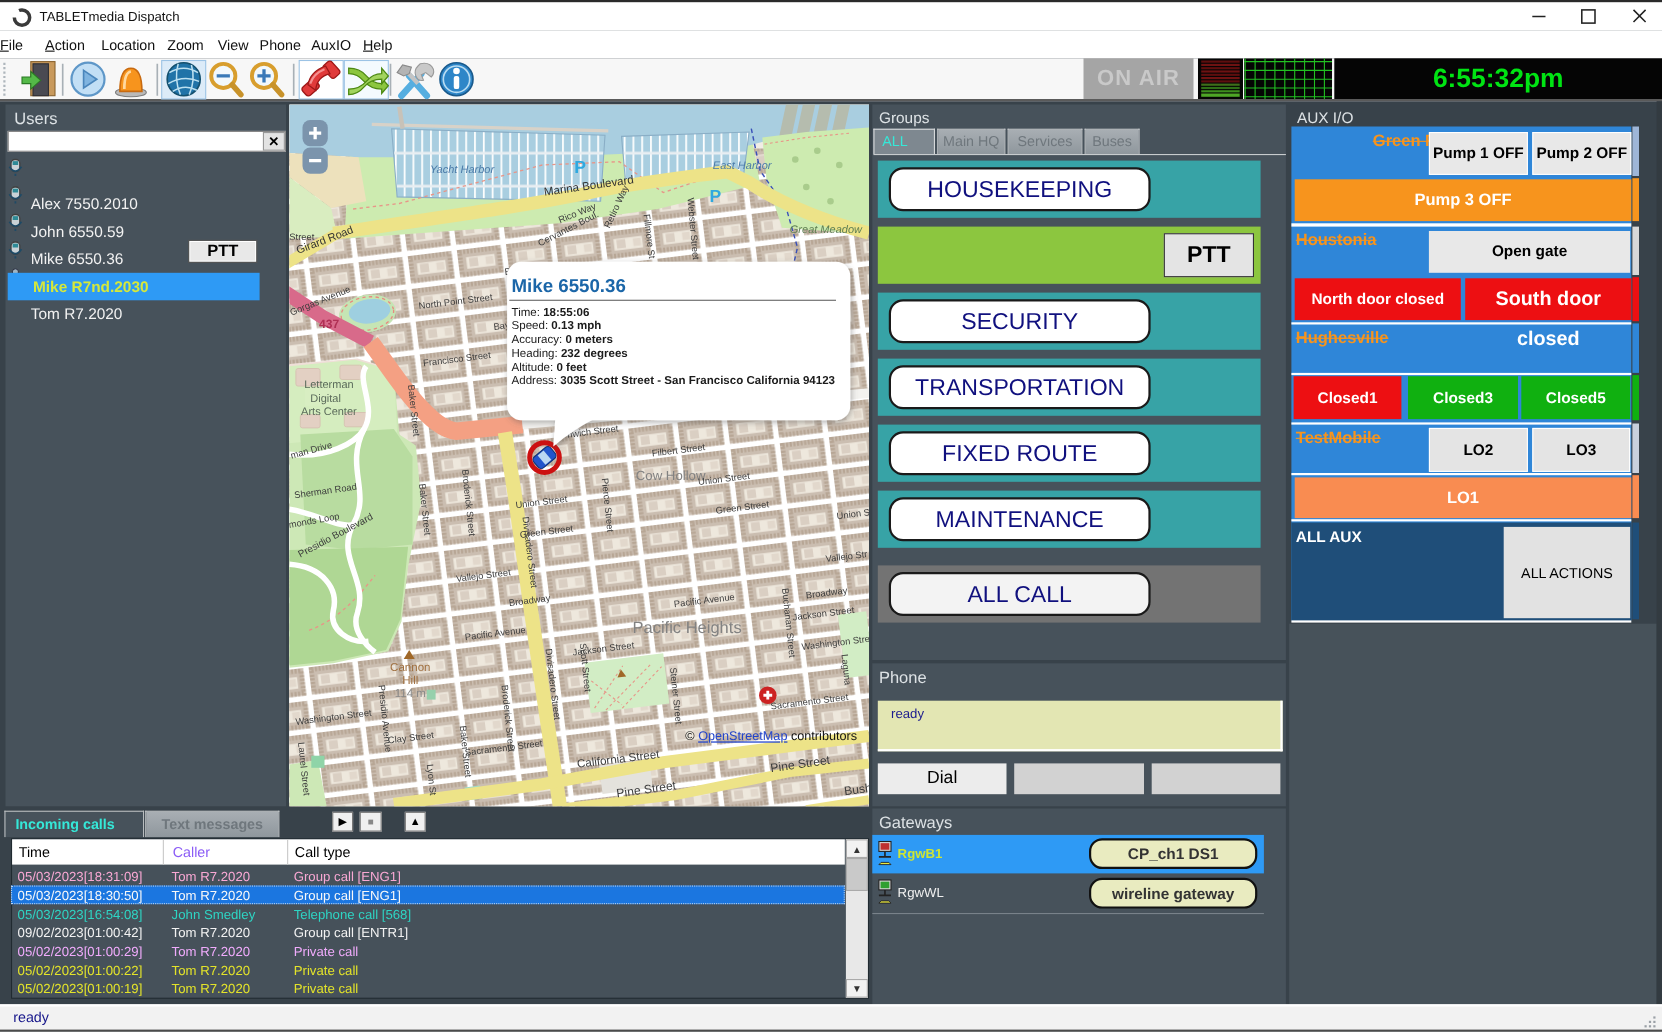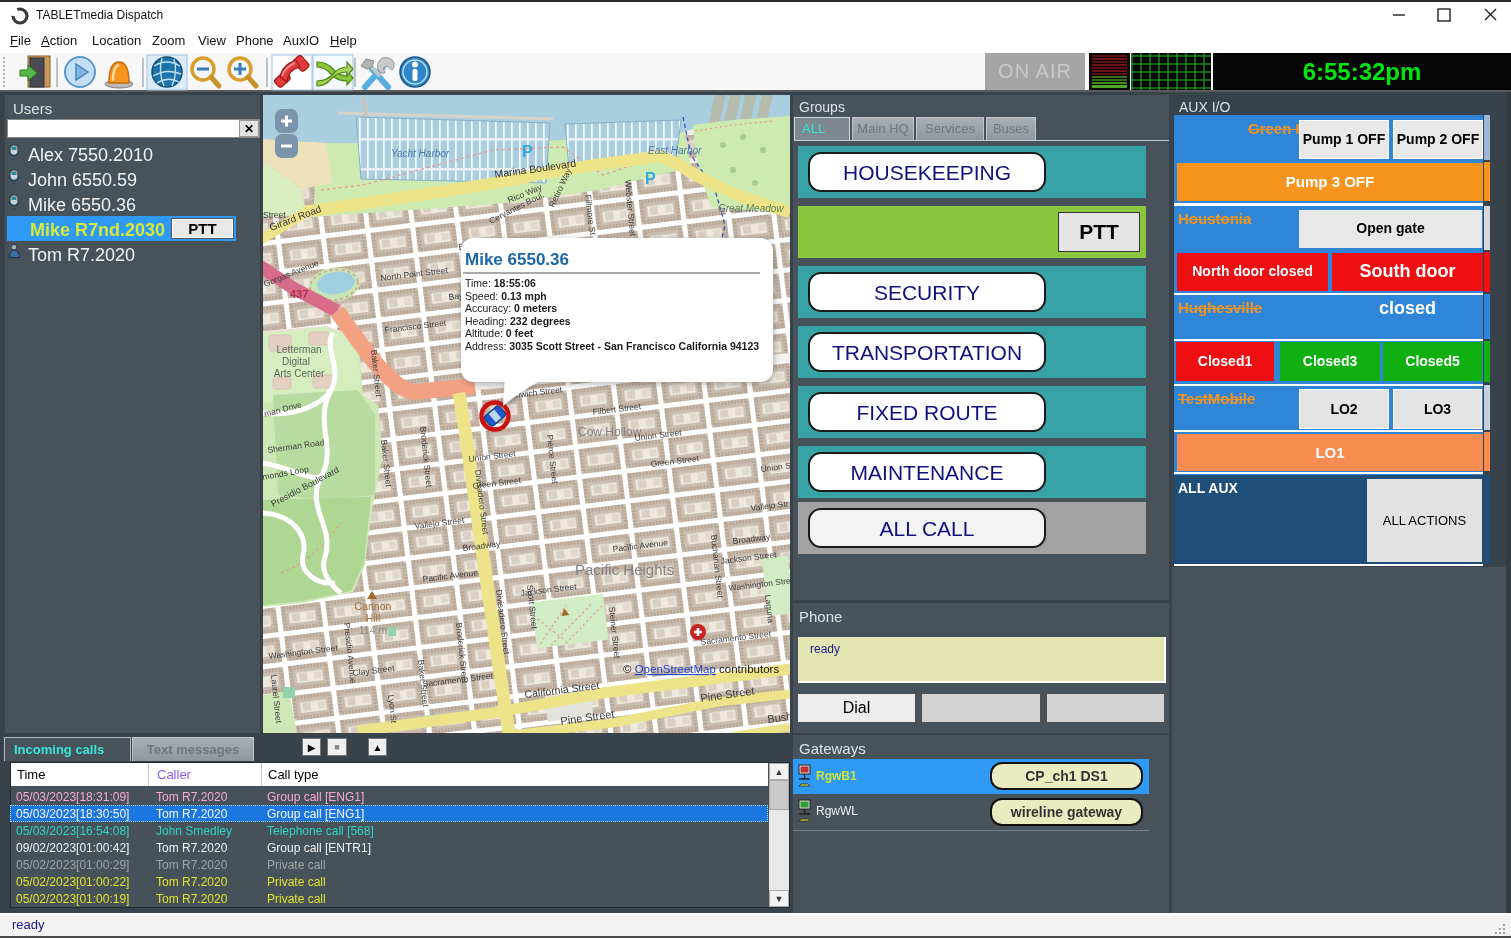--- a/index.html
+++ b/index.html
@@ -5,35 +5,35 @@
   * { margin:0; padding:0; box-sizing:border-box; }
   html,body { width:1511px; height:938px; overflow:hidden; }
   body { font-family:"Liberation Sans", sans-serif; background:#38424A; position:relative; }
   .abs { position:absolute; }
   
   #titlebar { left:0; top:0; width:1511px; height:28px; background:#FFFFFF; border-top:2px solid #2A2A2A; }
   #titletext { left:36px; top:8px; font-size:12px; color:#111; }
   #menubar { left:0; top:28px; width:1511px; height:25px; background:#FFFFFF; }
   .menuitem { position:absolute; top:33px; font-size:13px; color:#111; }
   #toolbar { left:0; top:53px; width:1511px; height:39px; background:#F7F7F7; border-bottom:2px solid #5A5A5A; }
-  #onair { left:985px; top:53px; width:100px; height:37px; background:#A5A5A5; color:#C9C9C9; font-weight:normal; font-size:20px; text-align:center; line-height:37px; letter-spacing:1px; }
+  #onair { left:985px; top:53px; width:100px; height:37px; background:#A5A5A5; color:#C9C9C9; font-weight:bold; font-size:20px; text-align:center; line-height:37px; letter-spacing:1px; }
   #clock { left:1213px; top:53px; width:298px; height:37px; background:#050505; color:#00E413; font-weight:bold; font-size:24px; text-align:center; line-height:37px; }
   
   .ptitle { position:absolute; font-size:15px; color:#DDE2E5; }
   #userspanel { left:5px; top:95px; width:255px; height:638px; background:#47525B; }
   #mappanel { left:263px; top:95px; width:527px; height:638px; background:#F1EDE5; }
   #groupspanel { left:793px; top:95px; width:376px; height:505px; background:#47525B; }
   #phonepanel { left:793px; top:603px; width:376px; height:130px; background:#47525B; }
   #gatewaypanel { left:793px; top:735px; width:376px; height:178px; background:#47525B; }
   #callspanel { left:0px; top:736px; width:790px; height:177px; }
   #statusbar { left:0px; top:913px; width:1511px; height:25px; background:#F2F2F2; border-top:2px solid #FFFFFF; border-bottom:2px solid #4A4A4A; }
   
   #usersearch { left:7px; top:119px; width:253px; height:19px; background:#FFF; border:1px solid #888; }
   #searchx { left:239px; top:120px; width:20px; height:17px; background:#E3E3E3; border:1px solid #999; color:#000; font-size:12px; font-weight:bold; text-align:center; line-height:16px; }
-  .urow { position:absolute; left:5px; width:255px; height:25px; color:#F2F2F2; font-size:18px; }
+  .urow { position:absolute; left:5px; width:255px; height:25px; color:#F2F2F2; font-size:14px;margin-top:32px; }
   .urow .nm { position:absolute; left:23px; top:4px; }
   .usel { background:#2E9AF5; width:229px !important; left:7px !important; }
   .usel .nm { color:#D6E83A; font-weight:bold; }
   #pttu { left:172px; top:219px; width:61px; height:19px; background:#E8E8E8; border:1px solid #FFF; outline:1px solid #555; color:#000; font-weight:bold; font-size:15px; text-align:center; line-height:18px; }
   
   .gtab { position:absolute; top:117px; height:23px; font-size:13px; text-align:center; background:linear-gradient(#A8AEB3,#8F979D); color:#6F777D; border:1px solid #C2C6C9; border-bottom:none; line-height:22px; }
   .grow { position:absolute; left:798px; width:348px; height:52px; }
   .gbtn { position:absolute; left:10px; top:6px; width:238px; height:40px; background:#FFF; border:2px solid #1A1A1A; border-radius:13px; color:#10107E; font-size:21px; text-align:center; line-height:37px; }
   
   .auxlabel { position:absolute; font-weight:bold; font-size:15px; color:#F7941D; text-decoration:line-through; }
@@ -52,21 +52,21 @@
     <circle cx="9" cy="9" r="7" fill="none" stroke="#3A3A3A" stroke-width="3.2" stroke-dasharray="28 8" stroke-dashoffset="6"></circle>
   </svg>
 <div class="abs" id="titletext">TABLETmedia Dispatch</div>
 <svg class="abs" style="left:1385px;top:6px" width="120" height="18" viewBox="0 0 120 18">
   <line x1="8" y1="9" x2="20" y2="9" stroke="#222" stroke-width="1.4"></line>
   <rect x="53" y="3" width="12" height="12" fill="none" stroke="#222" stroke-width="1.4"></rect>
   <path d="M100 3 L111 14 M111 3 L100 14" stroke="#222" stroke-width="1.4"></path>
 </svg>
 
 <div class="abs" id="menubar"></div>
-<div class="menuitem" style="left:10px"><u>F</u>ile</div>
+<div class="menuitem" style="left:0"><u>F</u>ile</div>
 <div class="menuitem" style="left:41px"><u>A</u>ction</div>
 <div class="menuitem" style="left:92px">Location</div>
 <div class="menuitem" style="left:152px">Zoom</div>
 <div class="menuitem" style="left:198px">View</div>
 <div class="menuitem" style="left:236px">Phone</div>
 <div class="menuitem" style="left:283px">AuxIO</div>
 <div class="menuitem" style="left:330px"><u>H</u>elp</div>
 
 <div class="abs" id="toolbar"></div>
 <div class="abs" id="toolicons">
@@ -476,21 +476,21 @@
     </div>
   <div class="grow" style="top:326px;background:#37A3A6">
       <div class="gbtn">TRANSPORTATION</div>
     </div>
   <div class="grow" style="top:386px;background:#37A3A6">
       <div class="gbtn">FIXED ROUTE</div>
     </div>
   <div class="grow" style="top:446px;background:#37A3A6">
       <div class="gbtn">MAINTENANCE</div>
     </div>
-  <div class="grow" style="top:502px;background:#a3a3a3">
+  <div class="grow" style="top:514px;background:#737373">
       <div class="gbtn" style="background:#F3F3F3">ALL CALL</div>
     </div>
 </div>
 
 <div class="ptitle" style="left:1179px;top:99px;font-size:14px">AUX I/O</div>
 <div id="auxcontent">
   <div class="abs" style="left:1174px;top:115px;width:309px;height:449px;background:#2F86D8"></div>
   <div class="auxlabel" style="left:1248px;top:120px">Green Ridge</div>
   <div class="auxbtn" style="left:1299px;top:120px;width:90px;height:39px;background:#E8E8E8;border:1px solid #FFF;font-size:14px;line-height:37px;color:#000">Pump 1 OFF</div>
   <div class="auxbtn" style="left:1393px;top:120px;width:90px;height:39px;background:#E8E8E8;border:1px solid #FFF;font-size:14px;line-height:37px;color:#000">Pump 2 OFF</div>
@@ -590,21 +590,21 @@
   <div class="crow" style="top:822px;color:#2ED5C4">
       <span class="c1">05/03/2023[16:54:08]</span>
       <span class="c2">John Smedley</span>
       <span class="c3">Telephone call [568]</span>
     </div>
   <div class="crow" style="top:839px;color:#F2F2F2">
       <span class="c1">09/02/2023[01:00:42]</span>
       <span class="c2">Tom R7.2020</span>
       <span class="c3">Group call [ENTR1]</span>
     </div>
-  <div class="crow" style="top:856px;color:#a3a3a3">
+  <div class="crow" style="top:856px;color:#f0abfc">
       <span class="c1">05/02/2023[01:00:29]</span>
       <span class="c2">Tom R7.2020</span>
       <span class="c3">Private call</span>
     </div>
   <div class="crow" style="top:873px;color:#E3E32A">
       <span class="c1">05/02/2023[01:00:22]</span>
       <span class="c2">Tom R7.2020</span>
       <span class="c3">Private call</span>
     </div>
   <div class="crow" style="top:890px;color:#E3E32A">

